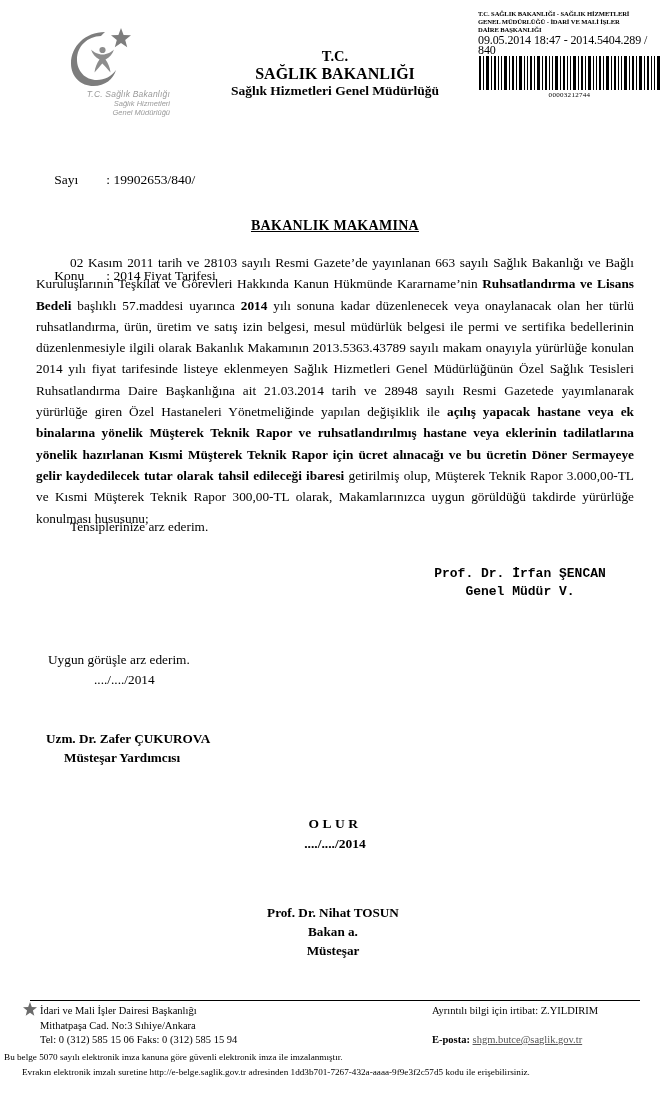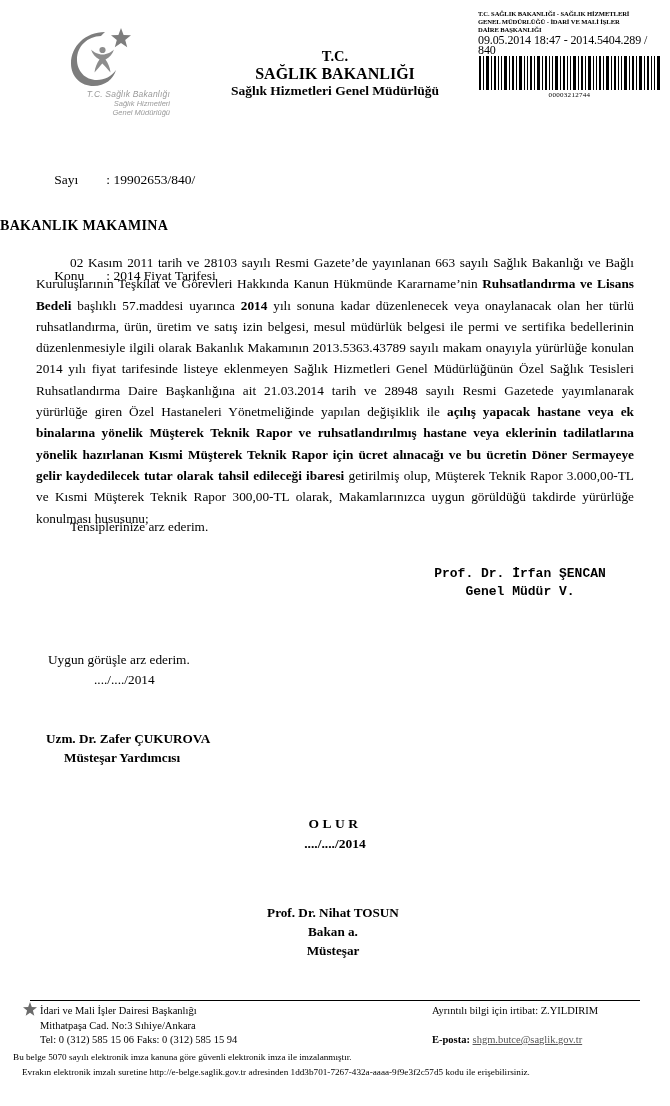--- a/index.html
+++ b/index.html
@@ -106,23 +106,25 @@
   }
   .meta-row { white-space: pre; }
   .meta-label { display: inline-block; width: 52px; }
 
   
   .addressee {
     position: absolute;
     left: 0;
     top: 218px;
     width: 670px;
+    text-align: center;
     font-weight: bold;
     font-size: 14px;
     letter-spacing: .3px;
+    text-decoration: underline;
   }
   .body {
     position: absolute;
     left: 36px;
     top: 252px;
     width: 598px;
     font-size: 13.3px;
     line-height: 21.3px;
     text-align: justify;
     text-justify: inter-word;
@@ -219,21 +221,21 @@
     line-height: 14.5px;
   }
   .footer-right .email-row { margin-top: 14.5px; }
   .footer-right .email-label { font-weight: bold; }
   .footer-right .email-addr {
     color: #555;
     text-decoration: underline;
   }
   .legal1 {
     position: absolute;
-    left: 13px;
+    left: 4px;
     top: 1051px;
     font-size: 9.2px;
     line-height: 12px;
     text-align: right;
   }
   .legal2 {
     position: absolute;
     left: 22px;
     top: 1066px;
     font-size: 9.2px;

